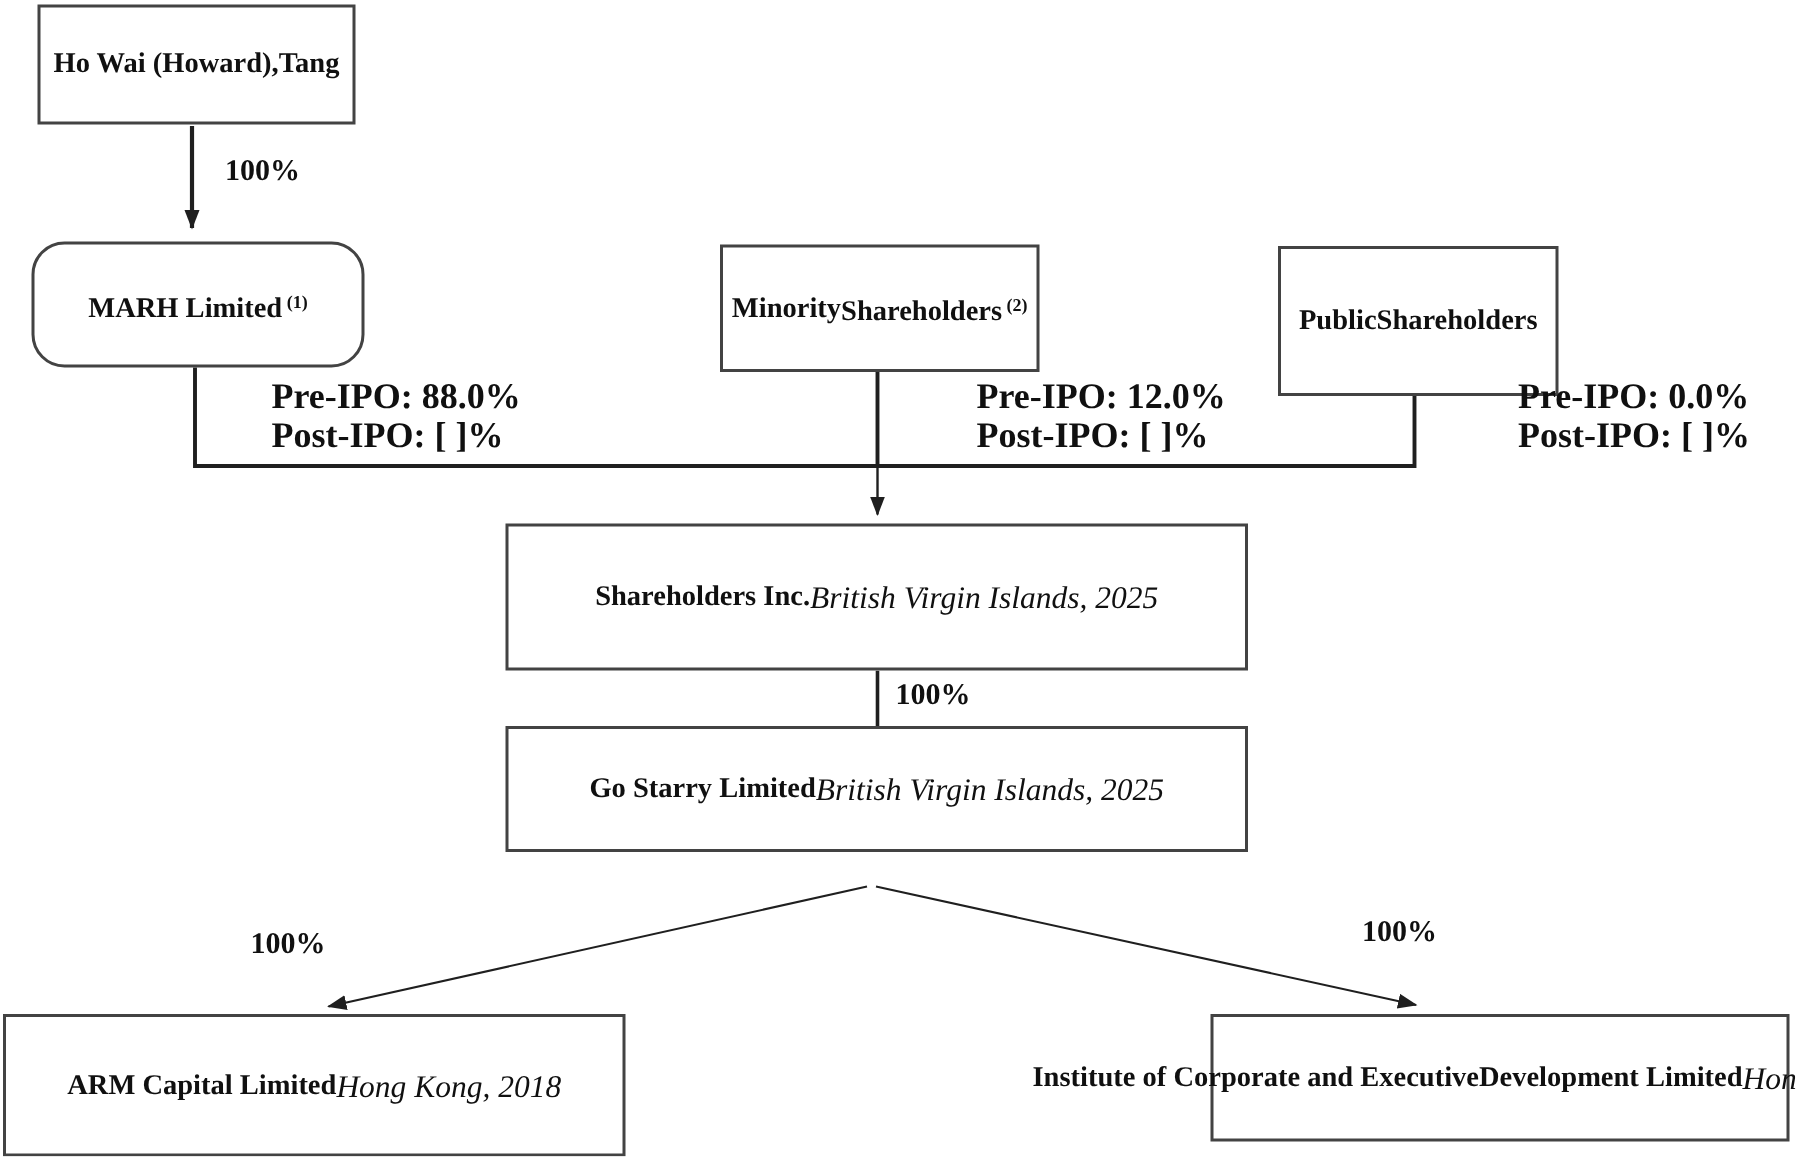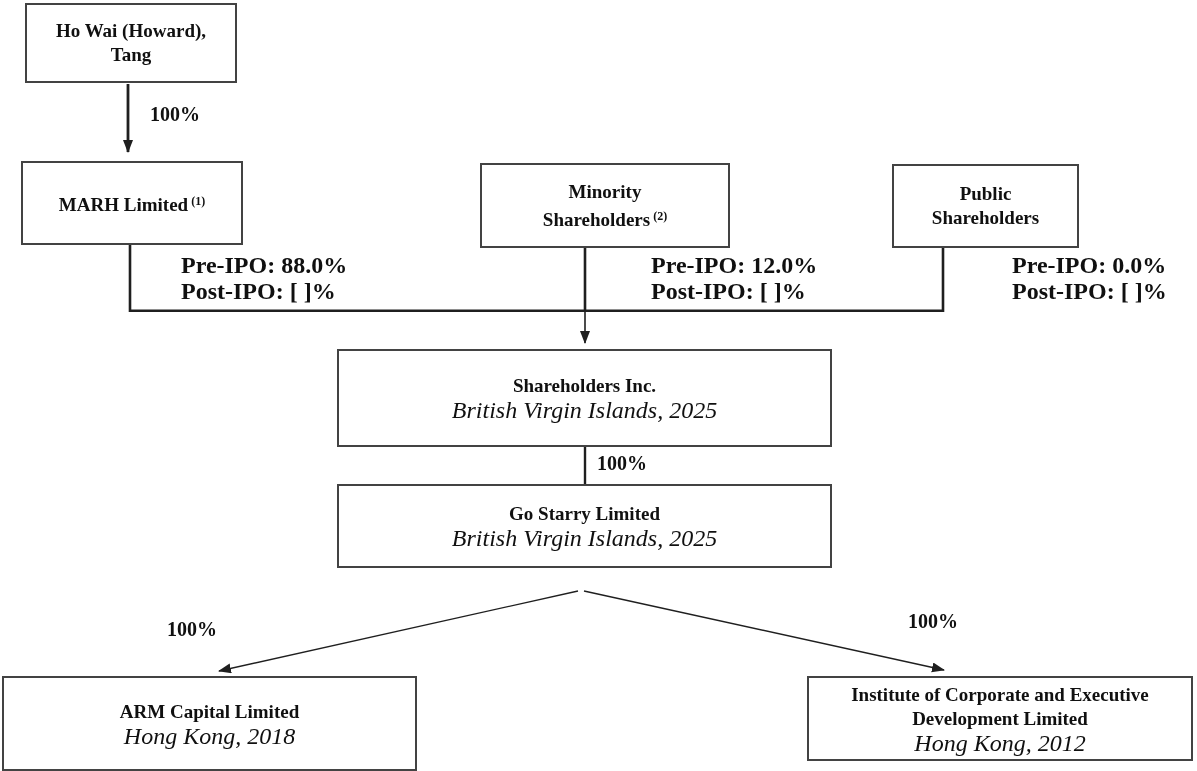--- a/index.html
+++ b/index.html
@@ -18,34 +18,34 @@
     position: absolute;
     left: 0; top: 0;
     width: 1197px; height: 771px;
   }
 
   .node {
     position: absolute;
     background: #ffffff;
     border: 2px solid #434343;
     display: flex;
-    flex-direction: column;
+    flex-direction: row;
     align-items: center;
     justify-content: center;
     text-align: center;
     line-height: 24px;
   }
   .node .title {
     font-weight: bold;
     font-size: 19px;
     white-space: nowrap;
   }
   .node .jurisdiction {
     font-style: italic;
-    font-size: 24px;
+    font-size: 21px;
     white-space: nowrap;
   }
   .node sup {
     font-size: 12px;
     font-weight: bold;
     margin-left: 3px;
     vertical-align: 6px;
   }
 
   .edge-label {
@@ -59,23 +59,23 @@
     font-weight: bold;
     font-size: 24px;
     line-height: 26px;
     white-space: nowrap;
     text-align: left;
     margin-left: 35px;
   }
 
   
   #node-ho-wai      { left: 25px;  top: 3px;   width: 212px; height: 80px; }
-  #node-marh        { left: 21px;  top: 161px; width: 222px; height: 84px; }
-  #node-minority    { left: 480px; top: 163px; width: 250px; height: 85px; }
-  #node-public      { left: 852px; top: 164px; width: 187px; height: 84px; margin-left: 40px; }
+  #node-marh        { left: 21px;  top: 161px; width: 222px; height: 84px; border-radius: 22px; }
+  #node-minority    { left: 480px; top: 163px; width: 213px; height: 85px; }
+  #node-public      { left: 852px; top: 164px; width: 187px; height: 100px; }
   #node-starrygazey { left: 337px; top: 349px; width: 495px; height: 98px; }
   #node-go-starry   { left: 337px; top: 484px; width: 495px; height: 84px; }
   #node-arm         { left: 2px;   top: 676px; width: 415px; height: 95px; }
   #node-institute   { left: 767px; top: 676px; width: 386px; height: 85px; margin-left: 40px; }
 
   
   #label-howai-marh        { left: 150px; top: 103px; }
   #stake-marh              { left: 146px; top: 252px; }
   #stake-minority          { left: 616px; top: 252px; }
   #stake-public            { left: 977px; top: 252px; }

